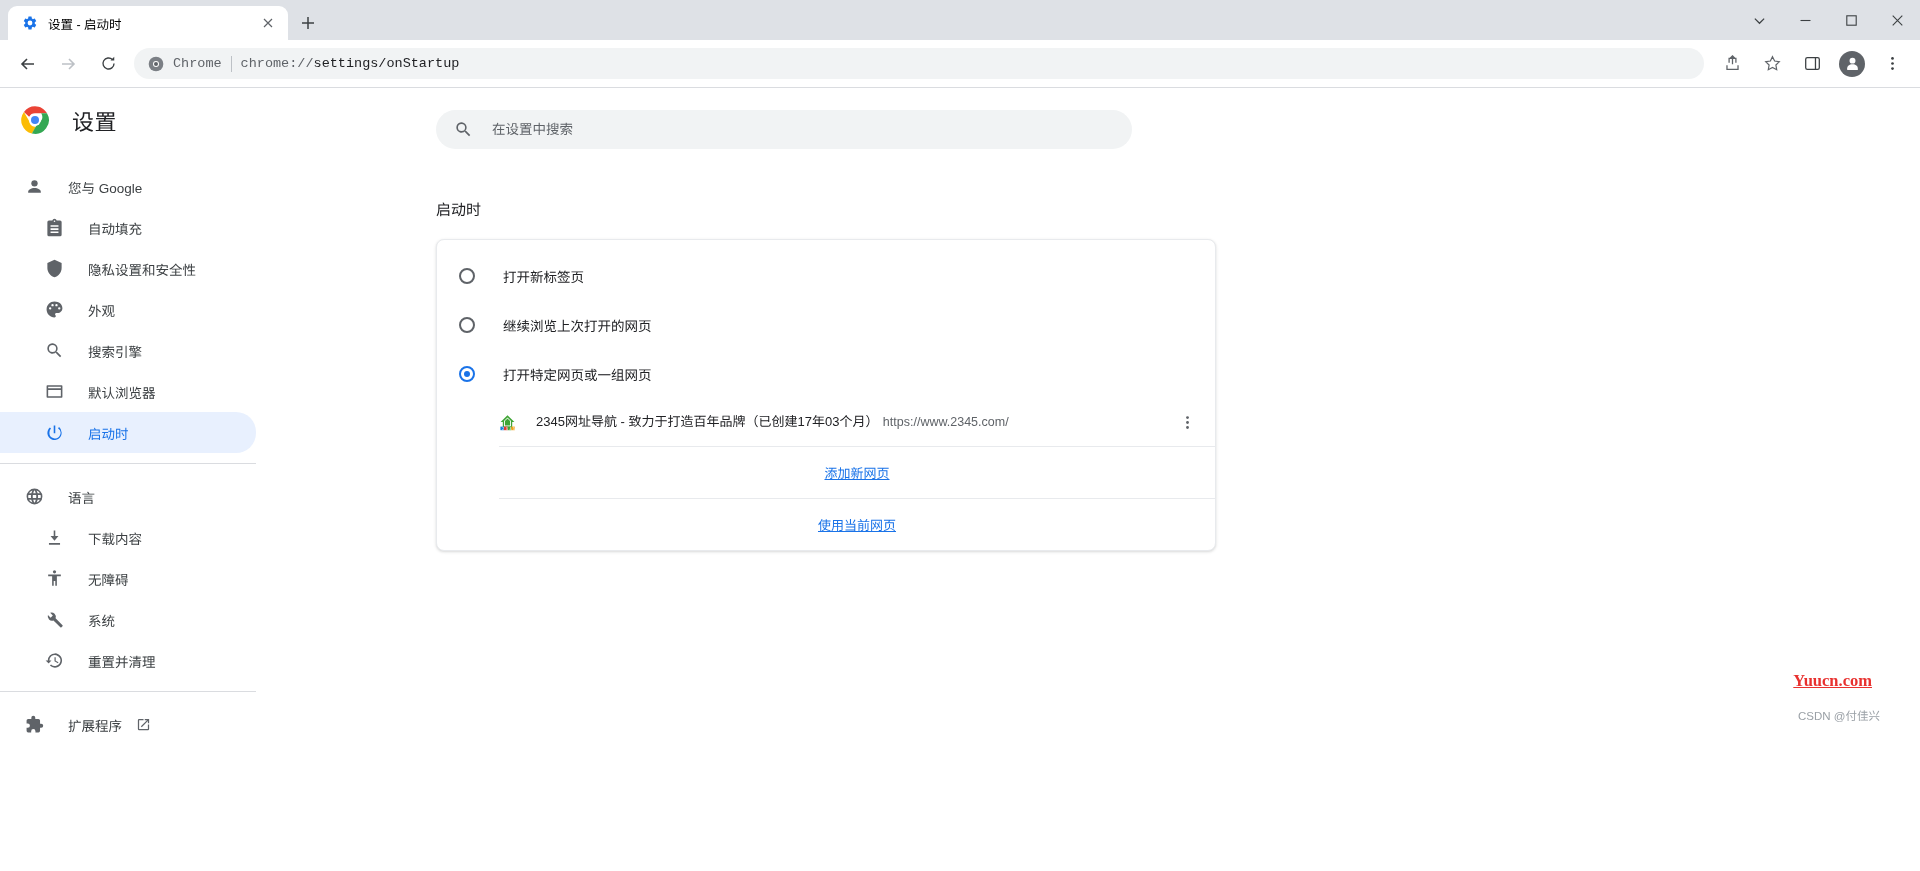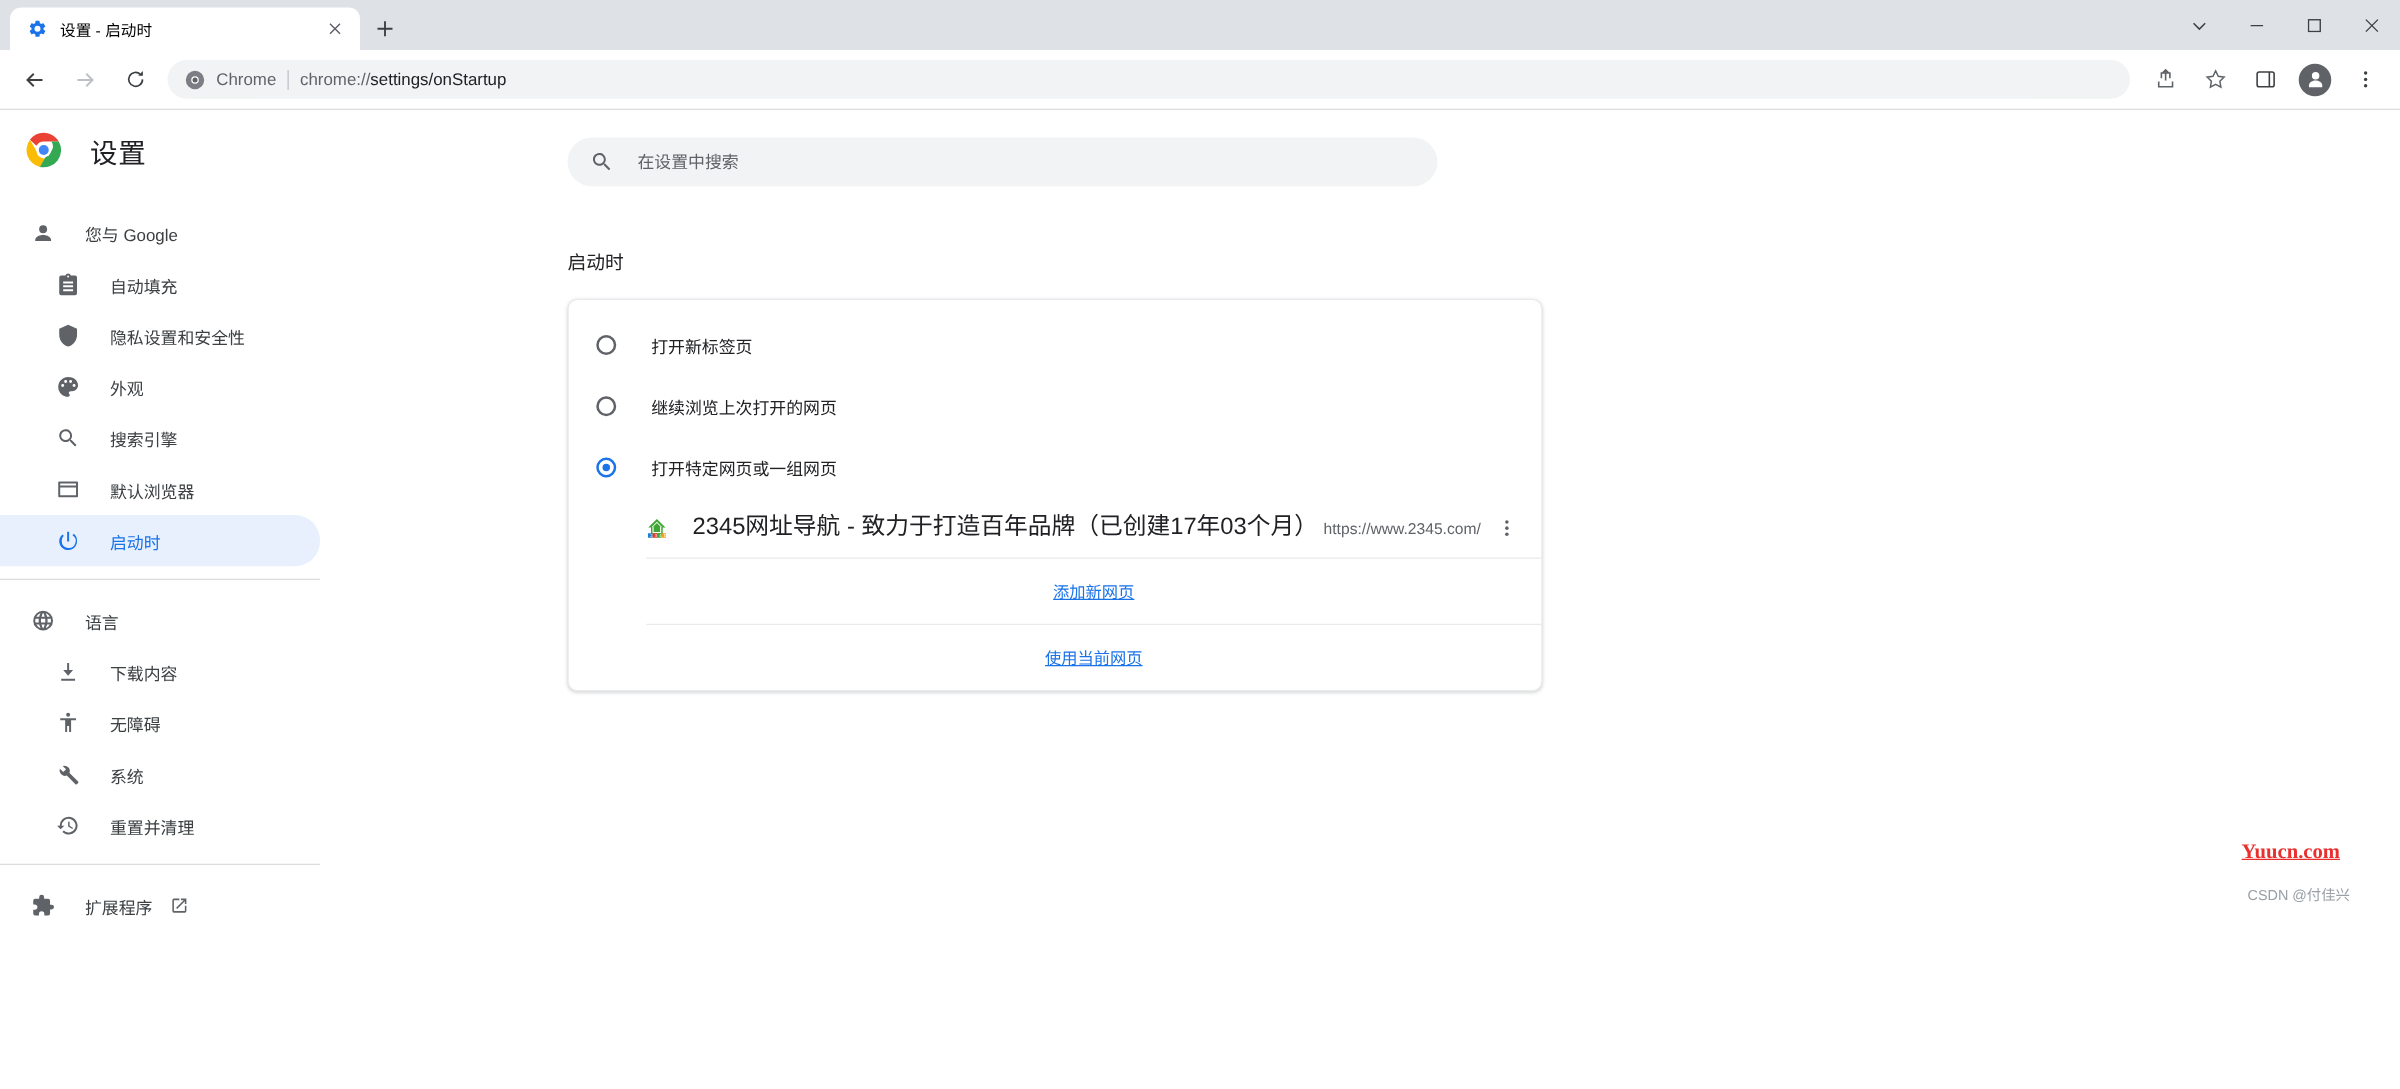--- a/index.html
+++ b/index.html
@@ -85,20 +85,21 @@
   .omnibox {
     flex: 1 1 auto;
     height: 31px;
     background: #f1f3f4;
     border-radius: 16px;
     display: flex;
     align-items: center;
     padding: 0 14px;
     margin: 0 8px 0 6px;
     min-width: 0;
+    font-family: Liberation Mono, monospace;
   }
   .omni-chrome-icon { width: 16px; height: 16px; flex:0 0 16px; margin-right: 9px; }
   .omni-label { font-size: 13.5px; color: #5f6368; white-space: nowrap; }
   .omni-sep {
     width: 1px; height: 16px; background: #bdc1c6;
     margin: 0 9px; flex: 0 0 1px;
   }
   .omni-url { font-size: 13.5px; color: #5f6368; white-space: nowrap; }
   .omni-url b { color: #202124; font-weight: 400; }
 
@@ -111,21 +112,20 @@
     color: #fff;
   }
   .profile-av svg { width: 16px; height: 16px; }
 
   
   .page-body {
     position: relative;
     height: 782px;
     background: #ffffff;
     display: flex;
-    gap: 18px;
   }
 
   
   .sidebar {
     width: 256px;
     flex: 0 0 256px;
     padding-top: 0;
     background: #ffffff;
   }
   .brand {
@@ -263,21 +263,21 @@
     padding: 10px 14px 10px 62px;
     min-height: 48px;
   }
   .site-favicon {
     width: 17px; height: 17px; flex: 0 0 17px;
     margin-right: 20px;
     position: relative;
   }
   .site-text { flex: 1 1 auto; min-width: 0; }
   .site-title {
-    font-size: 19px;
+    font-size: 13px;
     color: #202124;
     line-height: 19px;
     white-space: nowrap; overflow: hidden; text-overflow: ellipsis; margin-top: 41px;
   }
   .site-url {
     font-size: 12.5px;
     color: #5f6368;
     line-height: 19px;
     white-space: nowrap; overflow: hidden; text-overflow: ellipsis; text-align: center;
   }

